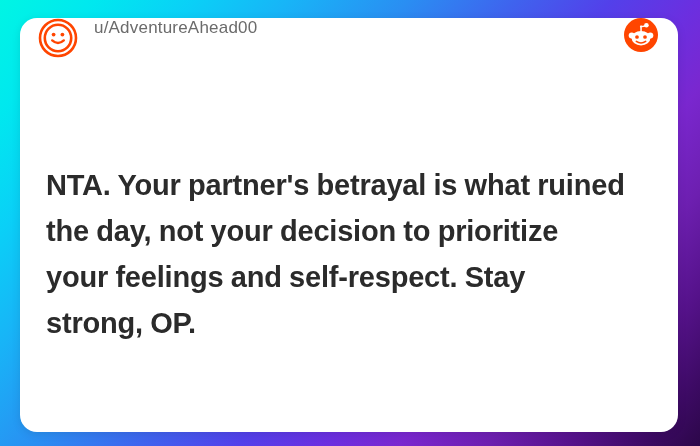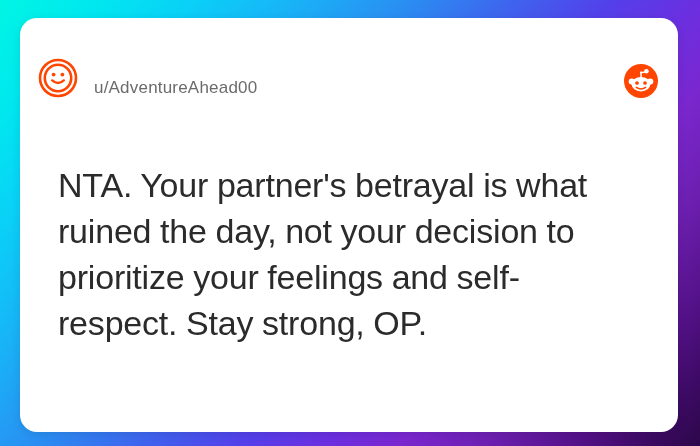--- a/index.html
+++ b/index.html
@@ -49,21 +49,21 @@
   }
 
   
   #card-header {
     position: absolute;
     left: 0;
     top: 0;
     width: 100%;
     height: 80px;
     display: flex;
-    align-items: flex-end;
+    align-items: flex-start;
     box-sizing: border-box;
     padding: 0 20px 0 18px;
   }
 
   .avatar {
     width: 40px;
     height: 40px;
     flex: 0 0 40px;
     display: block;
   }
@@ -82,28 +82,28 @@
   .snoo {
     width: 34px;
     height: 34px;
     flex: 0 0 34px;
     display: block;
   }
 
   
   #comment-body {
     position: absolute;
-    left: 38px;
+    left: 26px;
     top: 144px;
     width: 580px;
-    font-size: 34px;
+    font-size: 29px;
     line-height: 46px;
     color: #2b2b2b;
     letter-spacing: -0.2px;
-    font-weight: 400;
+    font-weight: 700;
     font-family: "Liberation Sans", sans-serif;
     word-spacing: -0.5px;
   }
 </style>
 </head>
 <body>
 
 <div id="screen">
 
   <div id="card">

